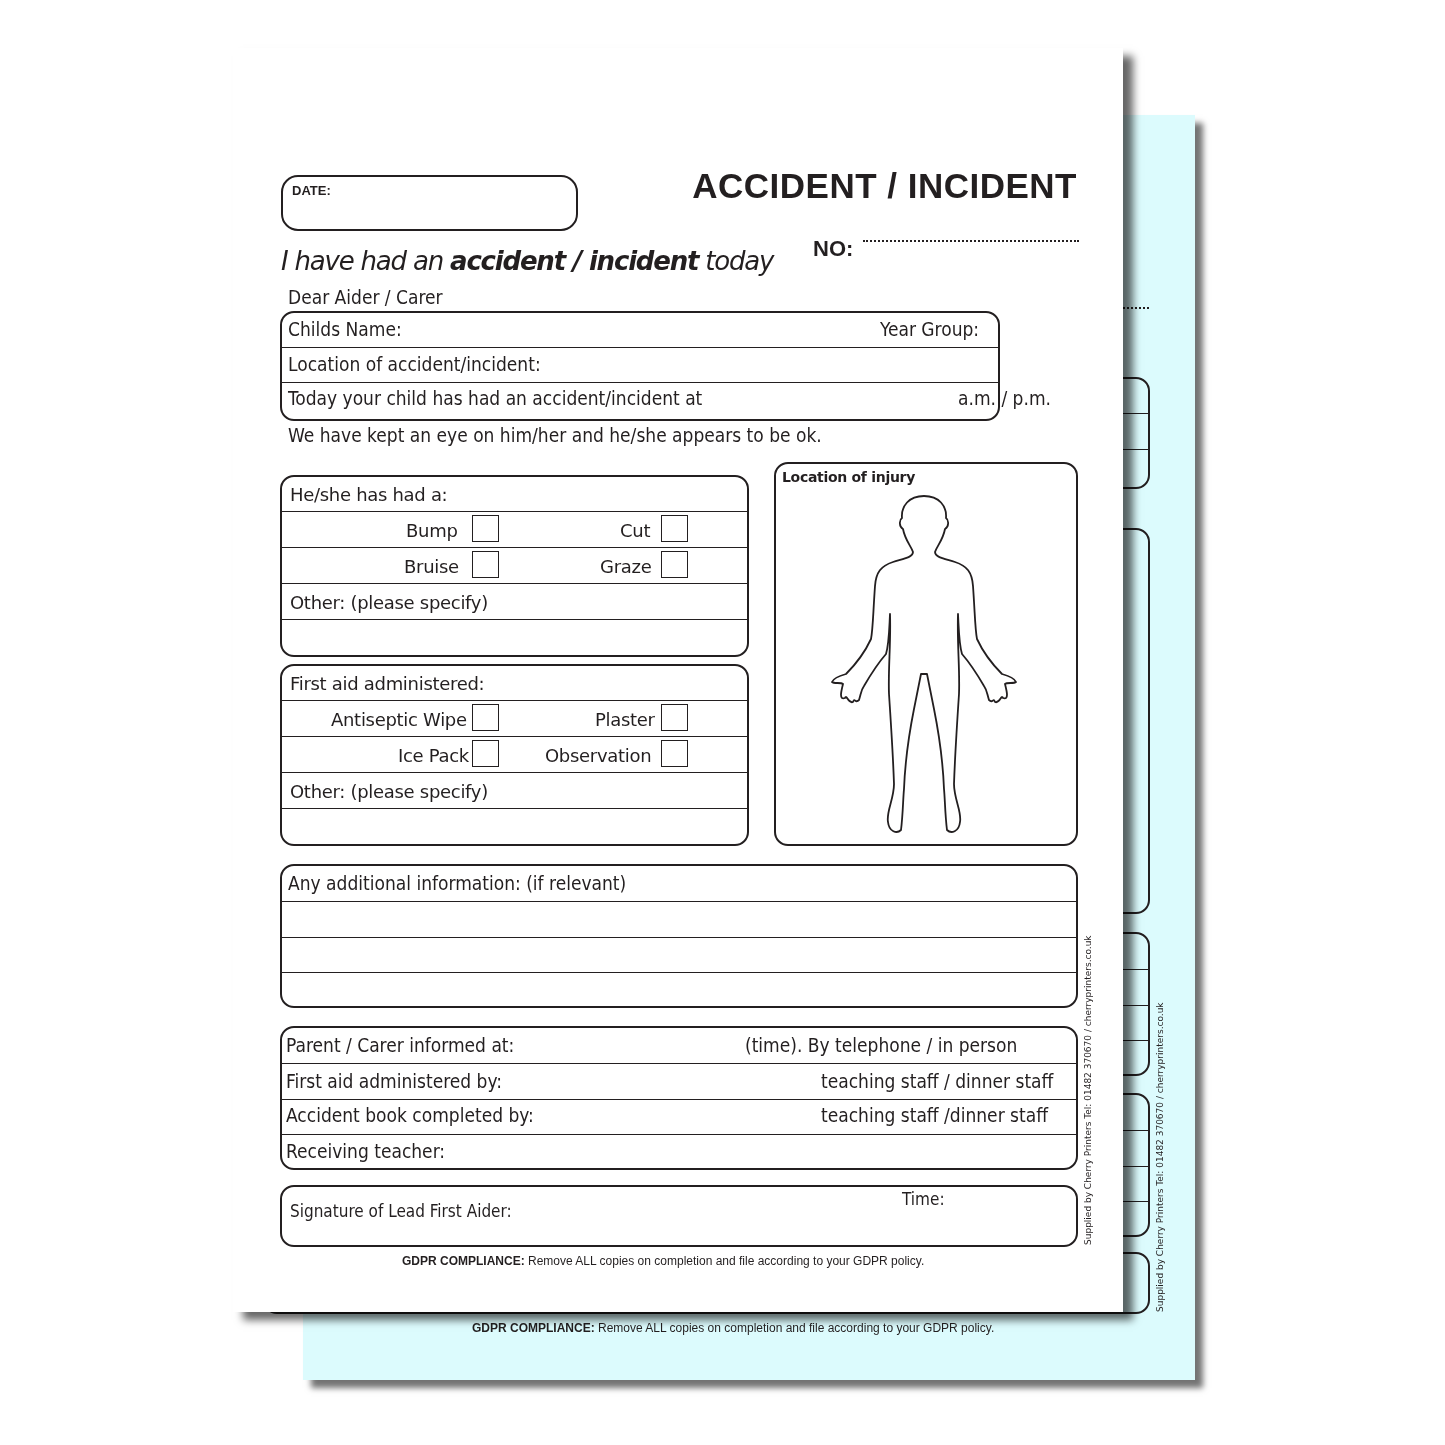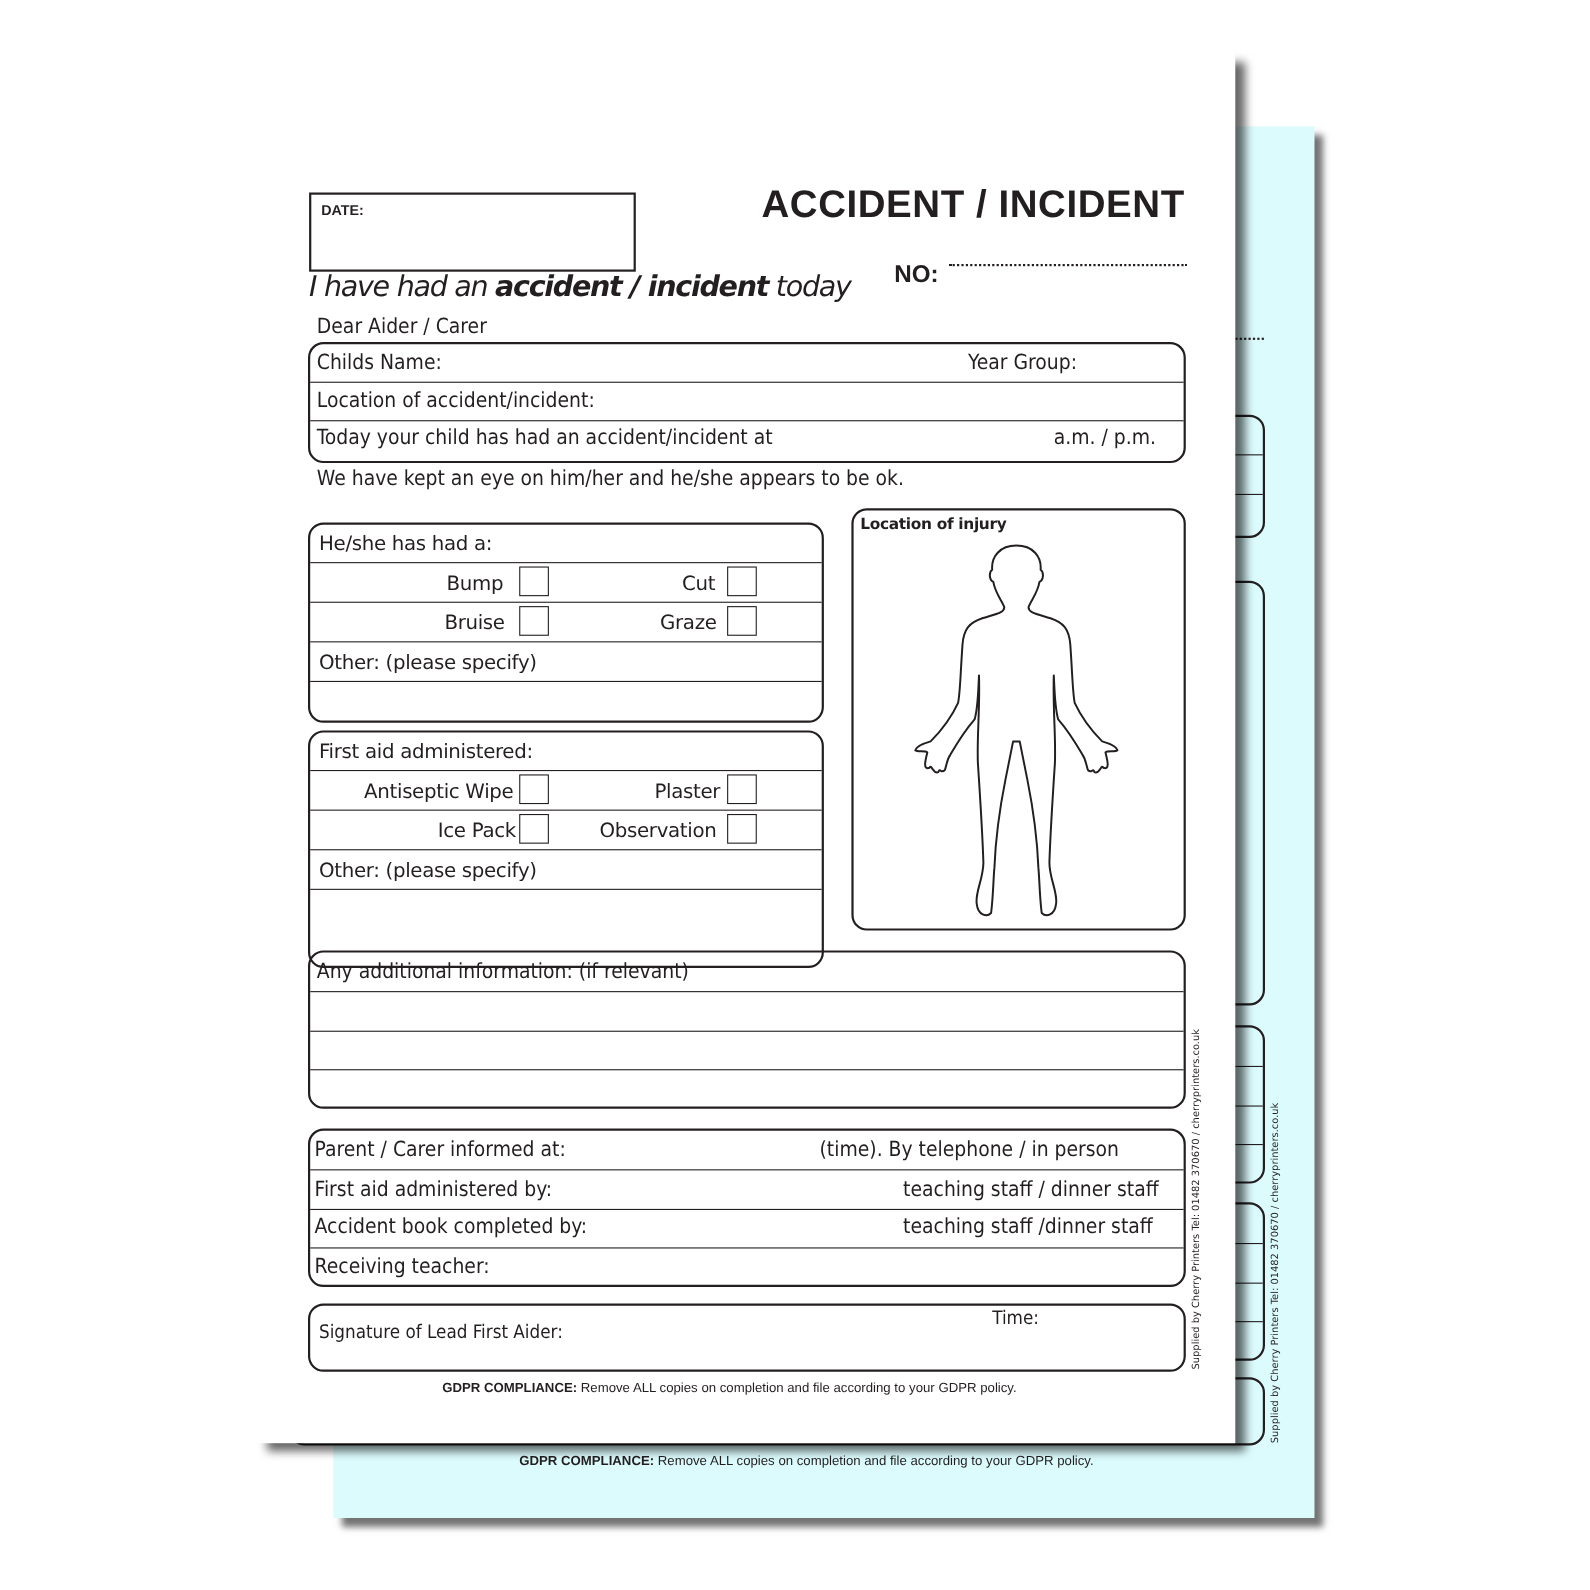--- a/index.html
+++ b/index.html
@@ -47,35 +47,35 @@
       <div class="row" style="top:71px;"></div>
       <div class="row" style="top:106px;"></div>
   </div>
   <div class="box" style="left:-40px; top:1137px; width:887px; height:62px;"></div>
   <div class="gdpr" style="left:169px; top:1206px;"><b>GDPR COMPLIANCE:</b><span> Remove ALL copies on completion and file according to your GDPR policy.</span></div>
   <div class="supplier" style="left:852px; top:1197px;">Supplied by Cherry Printers Tel: 01482 370670 / cherryprinters.co.uk</div>
 </div>
 
 <div class="sheet front">
 
-  <div class="box" style="left:48px; top:127px; width:297px; height:72px; border-radius:0;">
+  <div class="box" style="left:48px; top:127px; width:297px; height:56px; border-radius:17px;">
     <span class="date-lbl">DATE:</span>
   </div>
 
   <div class="title">ACCIDENT / INCIDENT</div>
   <div class="no">NO:</div>
   <div class="no-dots"></div>
 
   <div class="headline">
     <span>I have had an </span><b>accident / incident</b><span> today</span>
   </div>
 
   <div class="lbl" style="left:55px; top:238px;">Dear Aider / Carer</div>
 
-  <div class="box" style="left:47px; top:263px; width:798px; height:110px;">
+  <div class="box" style="left:47px; top:263px; width:720px; height:110px;">
     <div class="row" style="top:34px;"></div>
     <div class="row" style="top:69px;"></div>
     <div class="lbl" style="left:6px; top:5px;">Childs Name:</div>
     <div class="lbl" style="left:598px; top:5px;">Year Group:</div>
     <div class="lbl" style="left:6px; top:40px;">Location of accident/incident:</div>
     <div class="lbl" style="left:6px; top:74px;">Today your child has had an accident/incident at</div>
     <div class="lbl" style="left:676px; top:74px;">a.m. / p.m.</div>
   </div>
 
   <div class="lbl" style="left:55px; top:376px;">We have kept an eye on him/her and he/she appears to be ok.</div>
@@ -91,21 +91,21 @@
     <div class="lbl2" style="left:338px; top:43px;">Cut</div>
     <div class="cb" style="left:379px; top:38px;"></div>
     <div class="lbl2" style="left:122px; top:79px;">Bruise</div>
     <div class="cb" style="left:190px; top:74px;"></div>
     <div class="lbl2" style="left:318px; top:79px;">Graze</div>
     <div class="cb" style="left:379px; top:74px;"></div>
     <div class="lbl2" style="left:8px; top:115px;">Other: (please specify)</div>
     <div style="position:absolute; left:0; right:0; top:143px; height:35px;"></div>
   </div>
 
-  <div class="box" style="left:47px; top:616px; width:469px; height:216px;">
+  <div class="box" style="left:47px; top:616px; width:469px; height:182px;">
     <div class="row" style="top:34px;"></div>
     <div class="row" style="top:70px;"></div>
     <div class="row" style="top:106px;"></div>
     <div class="row" style="top:142px;"></div>
     <div class="lbl2" style="left:8px; top:7px;">First aid administered:</div>
     <div class="lbl2" style="left:49px; top:43px;">Antiseptic Wipe</div>
     <div class="cb" style="left:190px; top:38px;"></div>
     <div class="lbl2" style="left:313px; top:43px;">Plaster</div>
     <div class="cb" style="left:379px; top:38px;"></div>
     <div class="lbl2" style="left:116px; top:79px;">Ice Pack</div>

